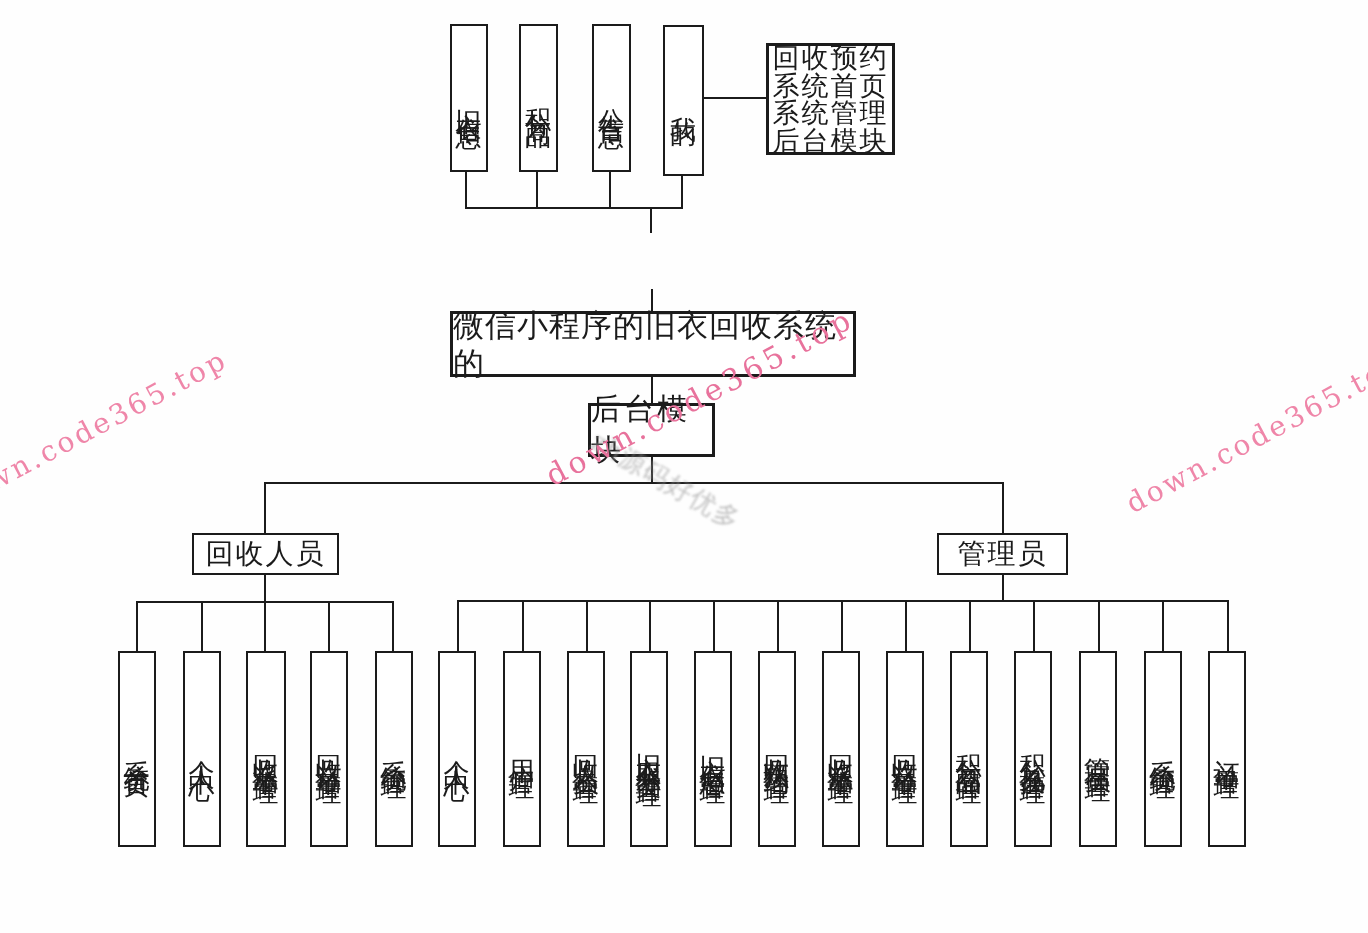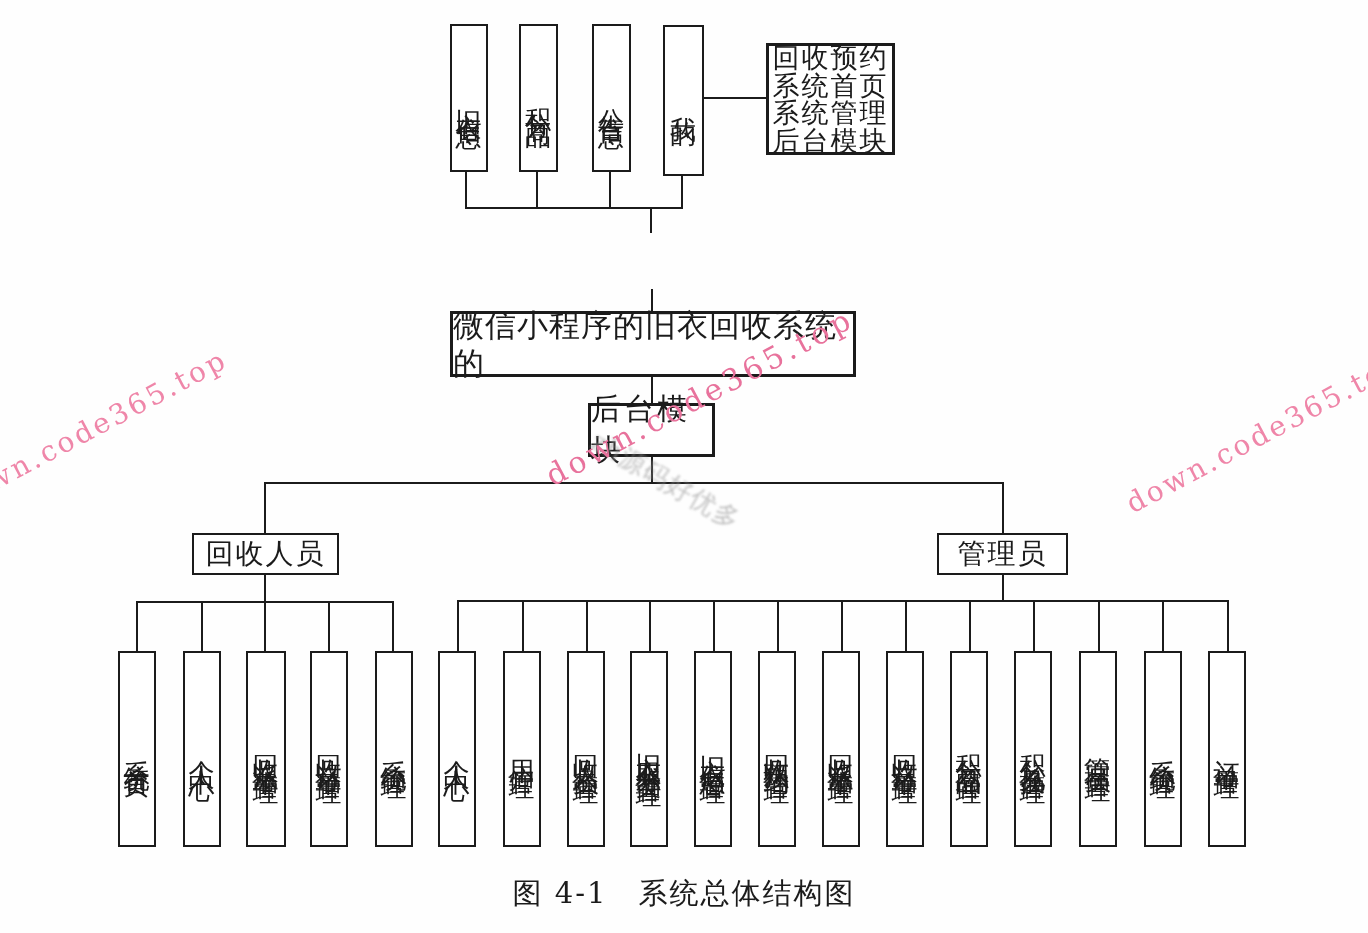--- a/index.html
+++ b/index.html
@@ -180,20 +180,19 @@
   <div class="vbox" style="left:1079px;top:651px;width:34px;height:192px">
     <span class="vtext">管理员管理</span>
   </div>
   <div class="vbox" style="left:1144px;top:651px;width:34px;height:192px">
     <span class="vtext">系统管理</span>
   </div>
   <div class="vbox" style="left:1208px;top:651px;width:34px;height:192px">
     <span class="vtext">订单管理</span>
   </div>
 
-  <div class="caption">图 4-1　系统总体结构图</div>
 
   <div class="wm wm-gray wm-grayc">zh源码好优多</div>
   <div class="wm wm-pink wm-left">down.code365.top</div>
   <div class="wm wm-pink wm-center">down.code365.top</div>
   <div class="wm wm-pink wm-right">down.code365.top</div>
 
 </div>
 
 </body></html>

